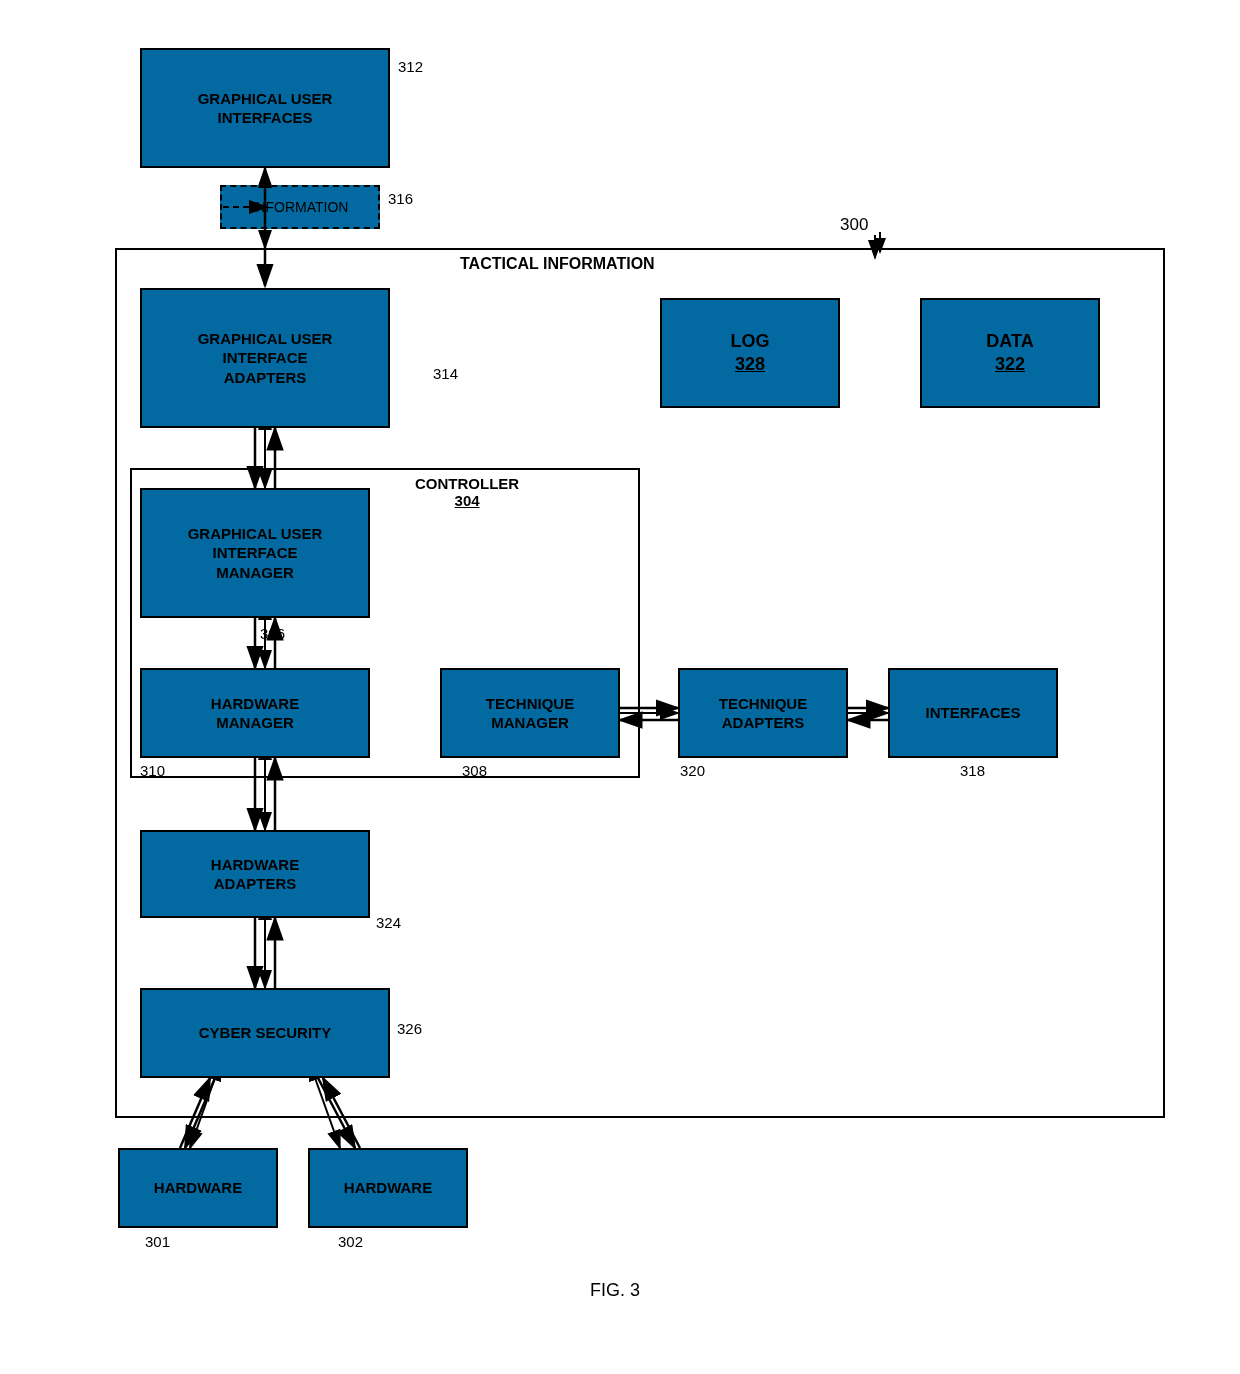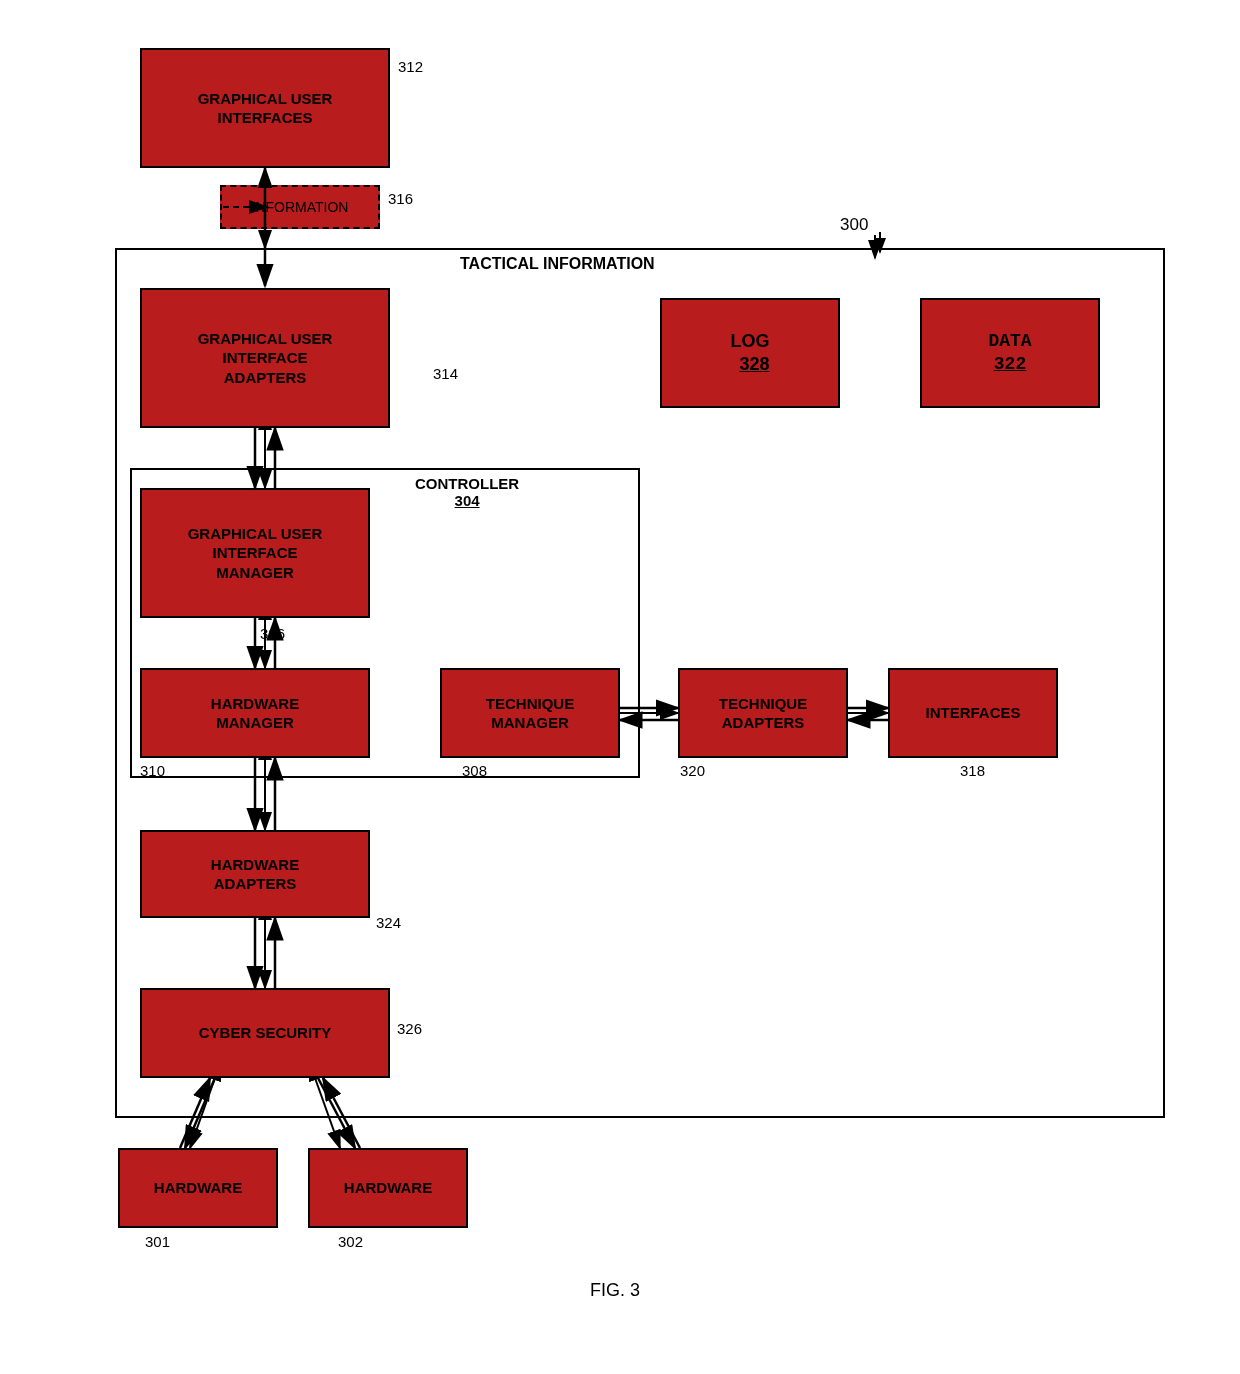--- a/index.html
+++ b/index.html
@@ -17,21 +17,21 @@
       top: 20px;
       left: 60px;
       width: 1120px;
       height: 1340px;
     }
 
     
     .box {
       position: absolute;
       border: 2px solid #000;
-      background: #b91c1c;
+      background: #0369a1;
       display: flex;
       align-items: center;
       justify-content: center;
       text-align: center;
       font-size: 15px;
       font-weight: bold;
       line-height: 1.3;
       padding: 6px;
     }
 
@@ -155,25 +155,25 @@
   </svg>
 
   <div class="box" style="left:80px; top:268px; width:250px; height:140px;">
     <span>GRAPHICAL USER<br>INTERFACE<br>ADAPTERS</span>
   </div>
 
   <div class="ref-num" style="left:338px; top:345px;margin-left:35px;">
     <span>314</span>
   </div>
 
-  <div class="box" style="left:600px; top:278px; width:180px; height:110px; font-size:18px;text-align:right;">
+  <div class="box" style="left:600px; top:278px; width:180px; height:110px; font-size:18px;">
     <span>LOG<br><span class="underline">328</span></span>
   </div>
 
-  <div class="box" style="left:860px; top:278px; width:180px; height:110px; font-size:18px;font-family:Liberation Mono, monospace;">
+  <div class="box" style="left:860px; top:278px; width:180px; height:110px; font-size:18px;">
     <span>DATA<br><span class="underline">322</span></span>
   </div>
 
   <div class="tactical-outer" style="left:70px; top:448px; width:510px; height:310px;">
   </div>
 
   <div class="label-text" style="left:355px; top:455px; font-size:15px;">
     <span>CONTROLLER<br><span class="underline" style="display:block; text-align:center;">304</span></span>
   </div>
 

